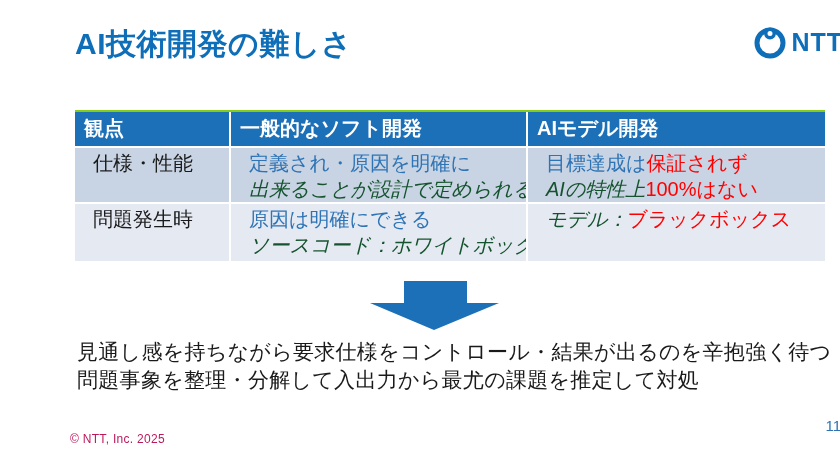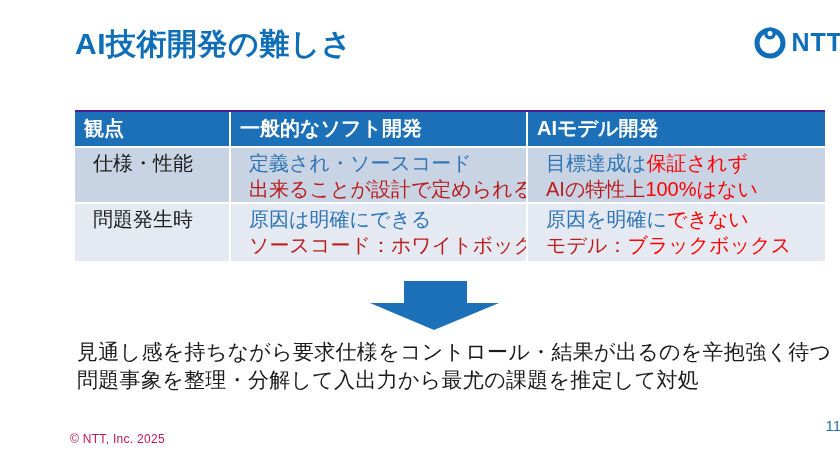--- a/index.html
+++ b/index.html
@@ -18,40 +18,40 @@
   .logo {
     position:absolute; right:34px; top:24px;
     display:flex; align-items:center; gap:3px;
   }
   .logo-text {
     font-size:25px; font-weight:bold; color:#0E6EB8; letter-spacing:1px;
   }
   .table { position:absolute; left:38px; top:110px; width:750px; }
   .thead {
     display:flex; background:#1C70B8; height:36px;
-    border-top:2px solid #4c1d95;
+    border-top:2px solid #84cc16;
   }
   .th {
     color:#ffffff; font-weight:bold; font-size:20px; line-height:33px; padding-left:9px;
     overflow:hidden; white-space:nowrap;
   }
   .c1 { width:154px; }
   .c2 { width:297px; }
   .c3 { width:296px; }
   .th.c2, .th.c3, .td.c2, .td.c3 { border-left:2px solid #ffffff; }
   .trow { display:flex; margin-top:2px; }
   .row-odd  { background:#C8D3E3; height:54px; }
   .row-even { background:#E4E9F2; height:57px; }
   .td {
     font-size:20px; line-height:26px; padding:2px 0 0 18px; color:#1a1a1a;
     overflow:hidden; white-space:nowrap;
   }
   .t-blue  { color:#2E74B5; }
   .t-red   { color:#FF0000; }
-  .t-black { color:#b91c1c; }
+  .t-black { color:#14532d;font-style:italic; }
   .arrow { position:absolute; left:333px; top:281px; width:130px; height:50px; }
   .conclusion {
     position:absolute; left:40px; top:338px;
     font-size:21px; line-height:28px; color:#1a1a1a; letter-spacing:0.3px;
     white-space:nowrap;
   }
   .copyright {
     position:absolute; left:33px; top:432px;
     font-size:12px; color:#be185d; letter-spacing:0.3px;
   }
@@ -78,37 +78,36 @@
   <div class="table">
     <div class="thead">
       <div class="th c1">観点</div>
       <div class="th c2">一般的なソフト開発</div>
       <div class="th c3">AIモデル開発</div>
     </div>
 
     <div class="trow row-odd">
       <div class="td c1">仕様・性能</div>
       <div class="td c2">
-        <div><span class="t-blue">定義され・ソースコード</span></div>
+        <div><span class="t-blue">定義され・原因を明確に</span></div>
         <div><span class="t-black">出来ることが設計で定められる</span></div>
       </div>
       <div class="td c3">
         <div><span class="t-blue">目標達成は</span><span class="t-red">保証されず</span></div>
         <div><span class="t-black">AIの特性上</span><span class="t-red">100%はない</span></div>
       </div>
     </div>
 
     <div class="trow row-even">
       <div class="td c1">問題発生時</div>
       <div class="td c2">
         <div><span class="t-blue">原因は明確にできる</span></div>
         <div><span class="t-black">ソースコード：ホワイトボックス</span></div>
       </div>
       <div class="td c3">
-        <div><span class="t-blue">原因を明確に</span><span class="t-red">できない</span></div>
         <div><span class="t-black">モデル：</span><span class="t-red">ブラックボックス</span></div>
       </div>
     </div>
   </div>
 
   <svg class="arrow" width="130" height="50" viewBox="0 0 130 50">
     <polygon points="34,0 97,0 97,22 129,22 64,49 0,22 34,22" fill="#1C70B8"></polygon>
   </svg>
 
   <div class="conclusion">

